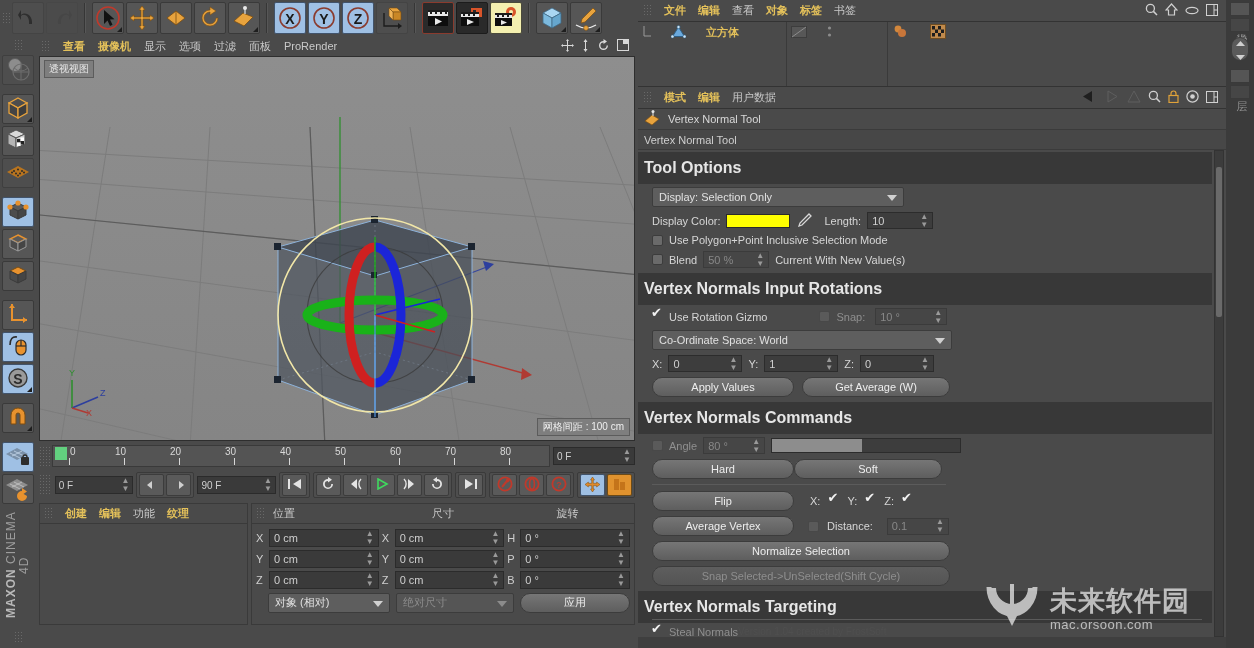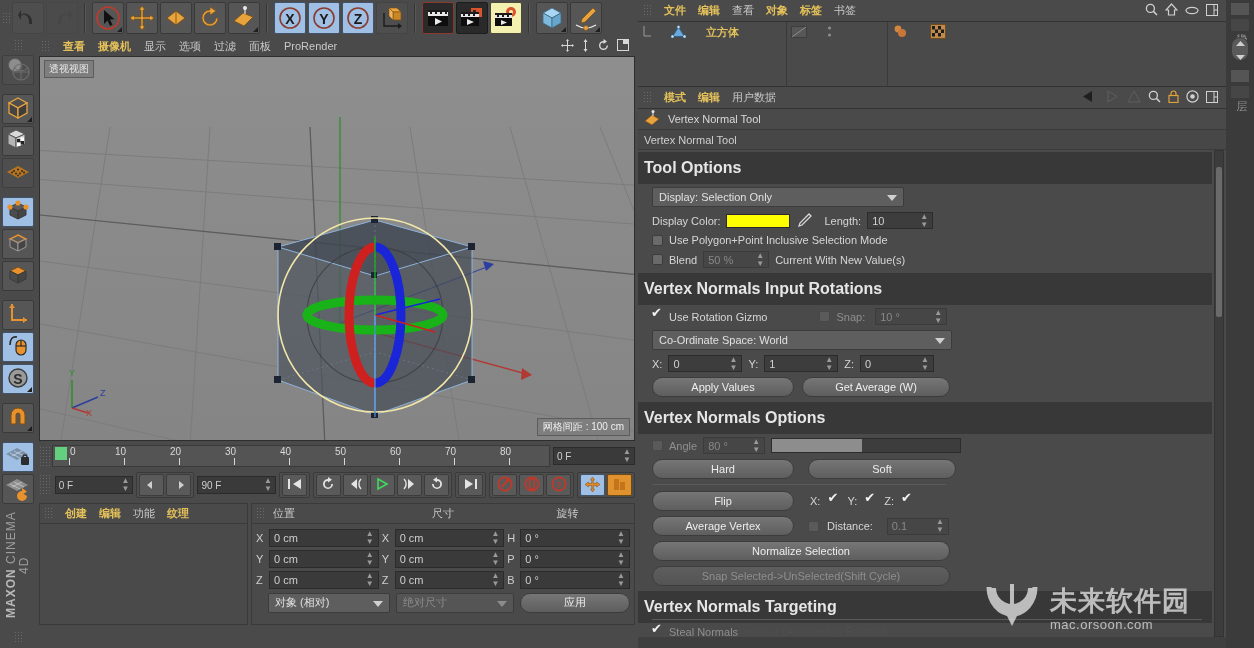--- a/index.html
+++ b/index.html
@@ -1177,33 +1177,33 @@
         <div class="field" style="width:74px;">
           <span>0</span>
           <span class="sp">▲<br>▼</span>
         </div>
       </div>
       <div class="row" style="gap:8px;">
         <div class="c4dbtn" style="width:142px;">Apply Values</div>
         <div class="c4dbtn" style="width:148px;">Get Average (W)</div>
       </div>
 
-      <div class="sect-head">Vertex Normals Options</div>
+      <div class="sect-head">Vertex Normals Commands</div>
       <div class="row">
         <div class="cbx dim"></div>
         <span class="lbl dim">Angle</span>
         <div class="field dim" style="width:62px;">
           <span>80 °</span>
           <span class="sp">▲<br>▼</span>
         </div>
         <div class="slider-tr" style="width:190px;">
           <div class="slider-fill" id="angle-fill" style="width: 48%;"></div>
         </div>
       </div>
-      <div class="row" style="gap:14px;">
+      <div class="row" style="gap:0;">
         <div class="c4dbtn" style="width:142px;">Hard</div>
         <div class="c4dbtn" style="width:148px;">Soft</div>
       </div>
       <div style="height:1px;background:#5b5b5b;margin:2px 280px 6px 14px;"></div>
       <div class="row" style="gap:8px;">
         <div class="c4dbtn" style="width:142px;">Flip</div>
         <span class="lbl" style="margin-left:8px;">X:</span>
         <div class="cbx checked"></div>
         <span class="lbl">Y:</span>
         <div class="cbx checked"></div>

